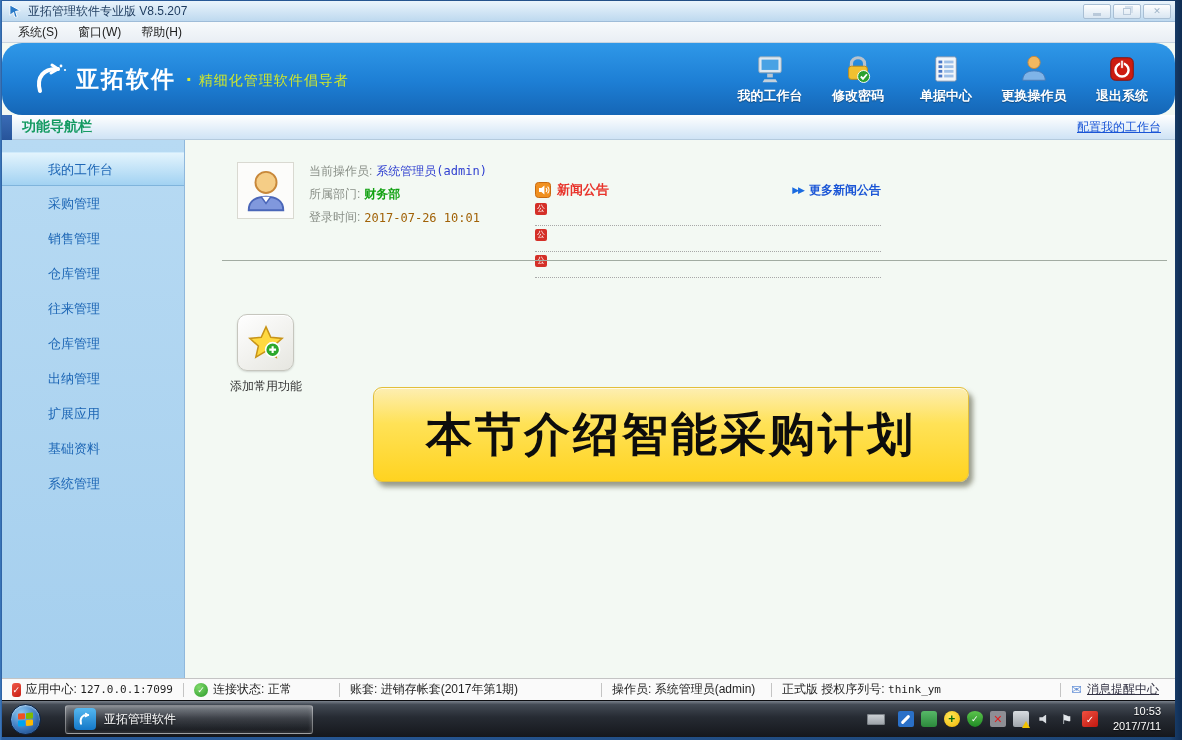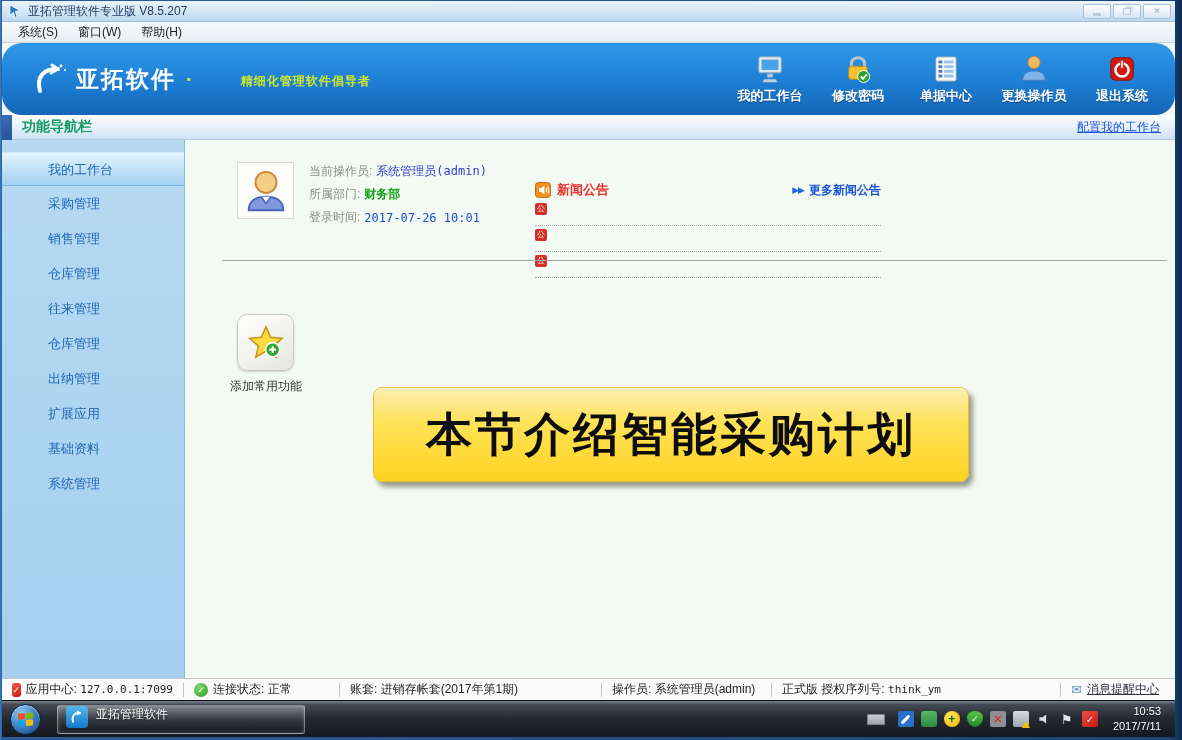--- a/index.html
+++ b/index.html
@@ -27,21 +27,21 @@
              border-bottom:1px solid #c8d4e0; display:flex; align-items:center; padding-left:6px; }
   .menu-item { font-size:12px; color:#1c1c1c; padding:0 10px; line-height:20px; }
 
   
   .header { height:72px; background:linear-gradient(180deg,#2f98e8 0%,#1d7ed4 55%,#1566b6 100%);
             display:flex; align-items:center;border-radius:20px; }
   .brand { display:flex; align-items:center; margin-left:30px; }
   .brand svg { width:36px; height:36px; }
   .brand .logo { color:#ffffff; font-size:23px; font-weight:bold; letter-spacing:2px; margin-left:8px; }
   .brand .dot { color:#d8ec32; font-size:20px; font-weight:bold; margin:0 6px 0 10px; }
-  .brand .slogan { color:#cfe72c; font-size:12px; font-weight:bold; letter-spacing:1px; padding-top:4px;margin-left:42px; }
+  .brand .slogan { color:#cfe72c; font-size:14px; font-weight:normal; letter-spacing:1px; padding-top:4px; }
   .h-actions { margin-left:auto; display:flex; align-items:flex-end; padding-right:14px; gap:10px; }
   .h-act { width:78px; display:flex; flex-direction:column; align-items:center; cursor:pointer; }
   .h-act svg { width:30px; height:30px; }
   .h-act .lbl { color:#ffffff; font-size:13px; font-weight:bold; margin-top:3px; white-space:nowrap;
                 text-shadow:0 1px 1px rgba(0,0,0,.35); }
 
   
   .tabbar { height:23px; background:linear-gradient(180deg,#eef3f8,#d4dfea);
             border-bottom:1px solid #aebecd; display:flex; align-items:flex-end; position:relative; }
   .tab { margin-left:28px; width:152px; height:22px; background:linear-gradient(180deg,#fcfdfe,#eef4f9);
@@ -67,21 +67,21 @@
 
   .content { flex:1; position:relative; background:#f3f9f3; }
 
   .avatar-box { position:absolute; left:52px; top:22px; width:57px; height:57px; background:#fcfcfa;
                 border:1px solid #d9d9d1; display:flex; align-items:center; justify-content:center; }
   .profile { position:absolute; left:124px; top:20px; font-size:12px; }
   .p-row { height:23px; display:flex; align-items:center; }
   .p-lbl { color:#8a9088; margin-right:4px; }
   .v-operator { color:#2f3fd0; font-family:"DejaVu Sans Mono",monospace; font-size:12px; }
   .v-dept { color:#12a112; font-weight:bold; }
-  .v-login { color:#1d4ed8; font-family:"DejaVu Sans Mono",monospace; font-size:12px; }
+  .v-login { color:#a16207; font-family:"DejaVu Sans Mono",monospace; font-size:12px; }
 
   .news { position:absolute; left:350px; top:8px; width:346px;margin-top:32px; }
   .news-head { display:flex; align-items:center; height:20px; }
   .news-title { color:#e8332a; font-size:13px; font-weight:bold; margin-left:6px; }
   .news-more { margin-left:auto; display:flex; align-items:center; cursor:pointer; }
   .news-more .arr { color:#1a6be0; font-size:9px; letter-spacing:-1px; margin-right:5px; }
   .news-more .txt { color:#1a55d6; font-size:12px; font-weight:bold; }
   .news-item { position:relative; height:26px; border-bottom:1px dotted #a8a8a8; }
   .ni-ico { position:absolute; left:0; top:3px; width:12px; height:12px; background:#d43028; border-radius:2px;
             color:#fff; font-size:8px; line-height:12px; text-align:center; }
@@ -121,23 +121,23 @@
   
   .taskbar { height:37px; background:linear-gradient(180deg,#7a828c 0%,#434a54 10%,#262b33 45%,#15171c 100%);
              display:flex; align-items:center; border-top:1px solid #0c0d10; }
   .orb { width:31px; height:31px; border-radius:50%; margin-left:8px; position:relative; cursor:pointer;
          background:radial-gradient(circle at 35% 28%,#8cc8f2 0%,#3a77bd 55%,#14386e 100%);
          border:1px solid #0a2448; box-shadow:inset 0 1px 2px rgba(255,255,255,.6); }
   .flag { position:absolute; left:7px; top:8px; width:16px; height:14px; display:grid;
           grid-template-columns:7px 7px; grid-template-rows:6px 6px; gap:1px; transform:skewY(-4deg); }
   .flag i { border-radius:1px; display:block; }
   .fl-r{background:#f25022;} .fl-g{background:#7fba00;} .fl-b{background:#00a4ef;} .fl-y{background:#ffb900;}
-  .task-btn { margin-left:16px; width:248px; height:29px; border:1px solid rgba(255,255,255,.4); border-radius:3px;
+  .task-btn { margin-left:24px; width:248px; height:29px; border:1px solid rgba(255,255,255,.4); border-radius:3px;
               background:linear-gradient(180deg,rgba(255,255,255,.32),rgba(255,255,255,.10) 48%,rgba(0,0,0,.18));
-              box-shadow:inset 0 0 4px rgba(255,255,255,.25); display:flex; padding:0 8px; cursor:pointer; }
+              box-shadow:inset 0 0 4px rgba(255,255,255,.25); display:flex; align-items:center; padding:0 8px; cursor:pointer; }
   .task-ico { width:22px; height:22px; border-radius:4px; background:linear-gradient(180deg,#55b8f0,#1478c8);
               display:flex; align-items:center; justify-content:center; }
   .task-lbl { color:#fff; font-size:12px; margin-left:8px; text-shadow:0 1px 2px rgba(0,0,0,.6); }
   .tray { margin-left:auto; display:flex; align-items:center; gap:7px; padding-right:10px; }
   .tray-ico { width:16px; height:16px; display:flex; align-items:center; justify-content:center;
               font-size:11px; border-radius:2px; position:relative; }
   .ti-kbd { width:18px; height:11px; background:linear-gradient(180deg,#cfd3d7,#9aa0a6); border-radius:2px;
             box-shadow:inset 0 0 0 1px #7c8288; margin-right:6px; }
   .ti-wrench { background:#2a70c8; }
   .ti-wrench::after { content:""; width:11px; height:3px; background:#fff; transform:rotate(-45deg); border-radius:2px; }

